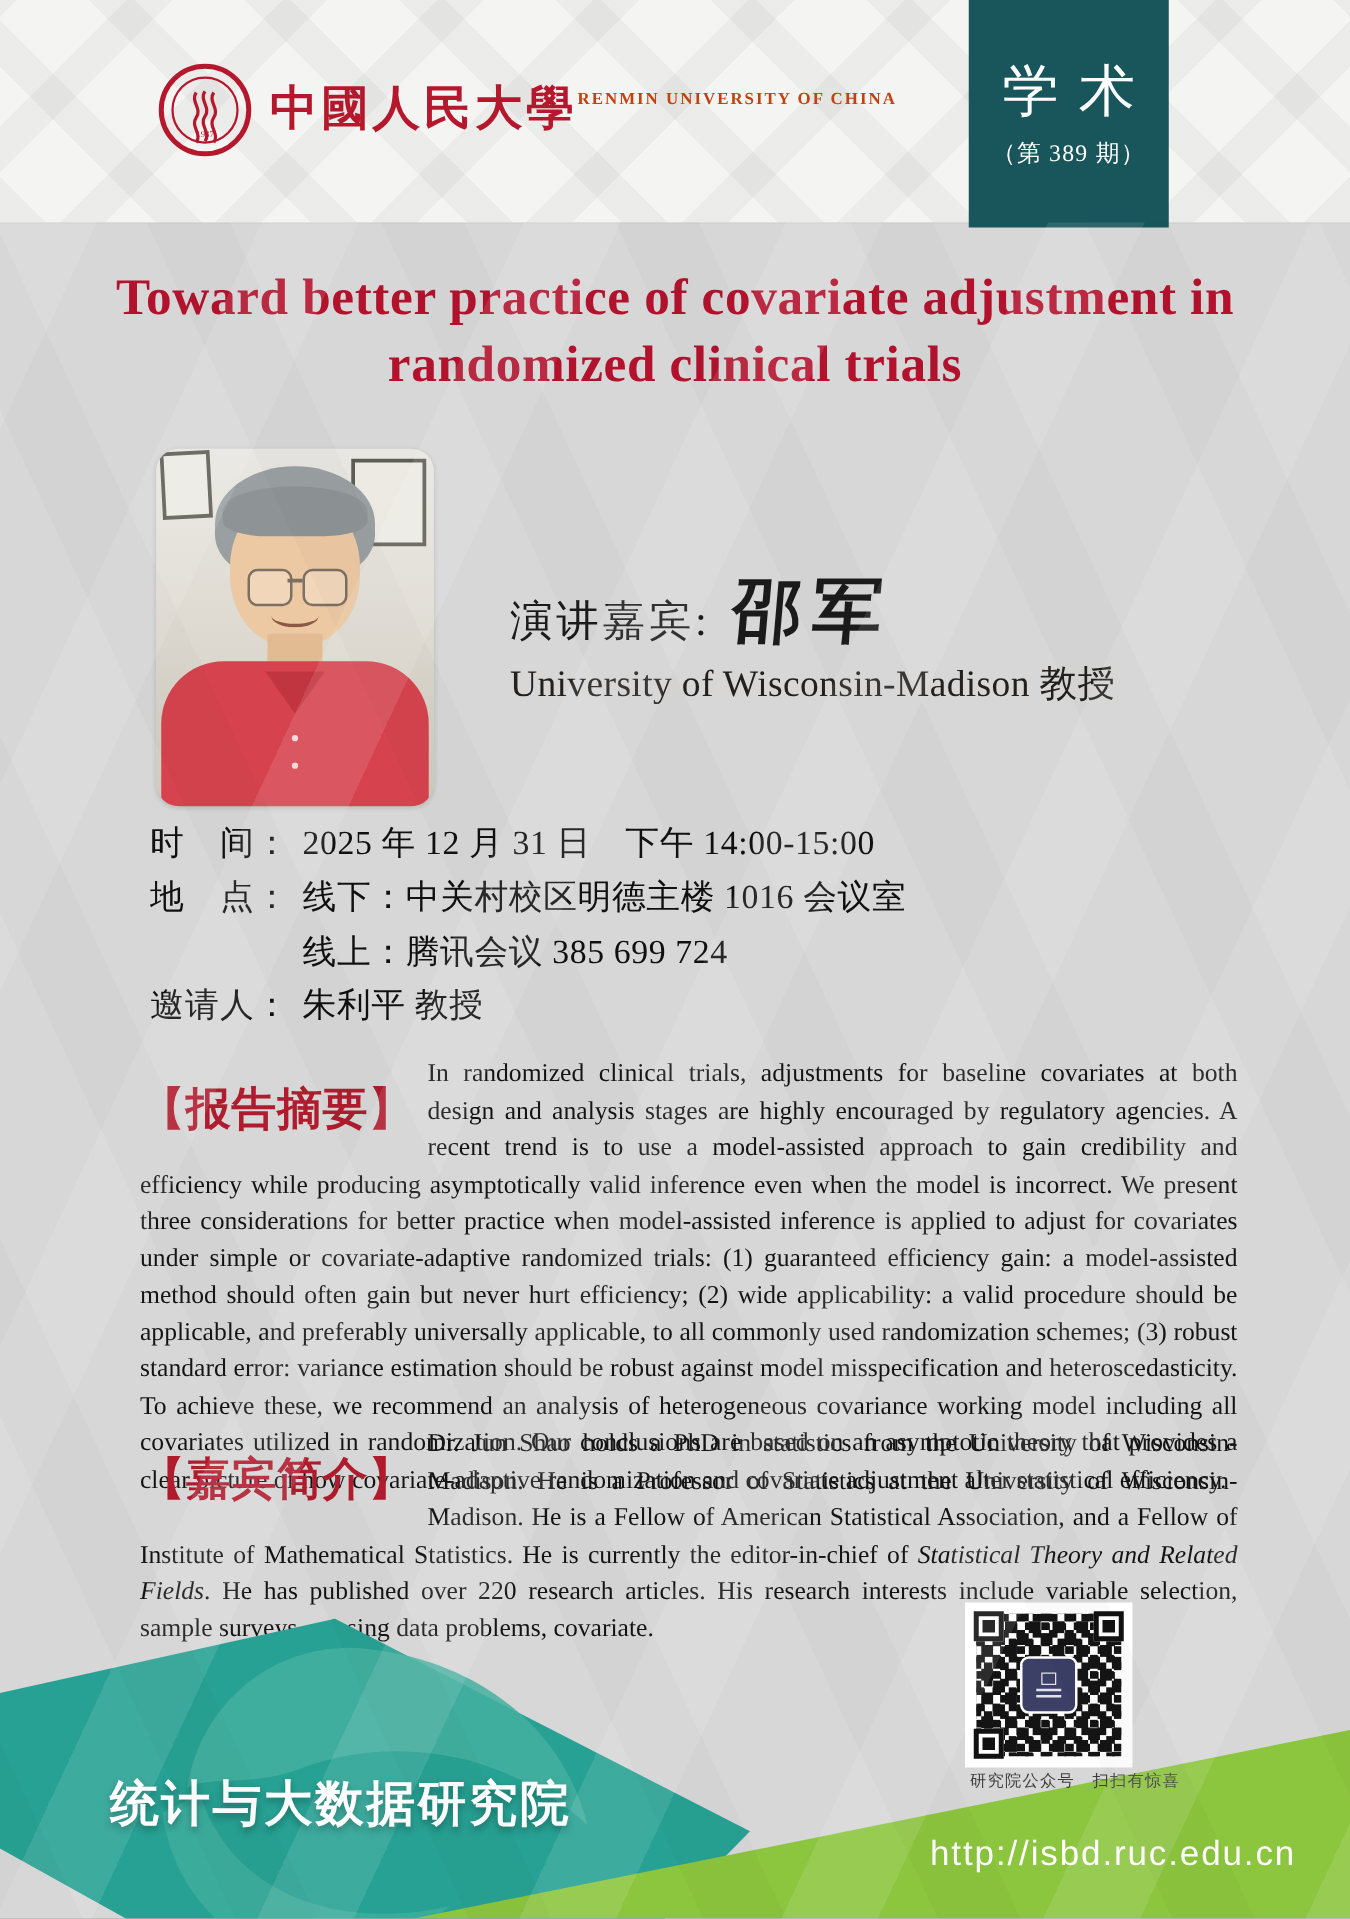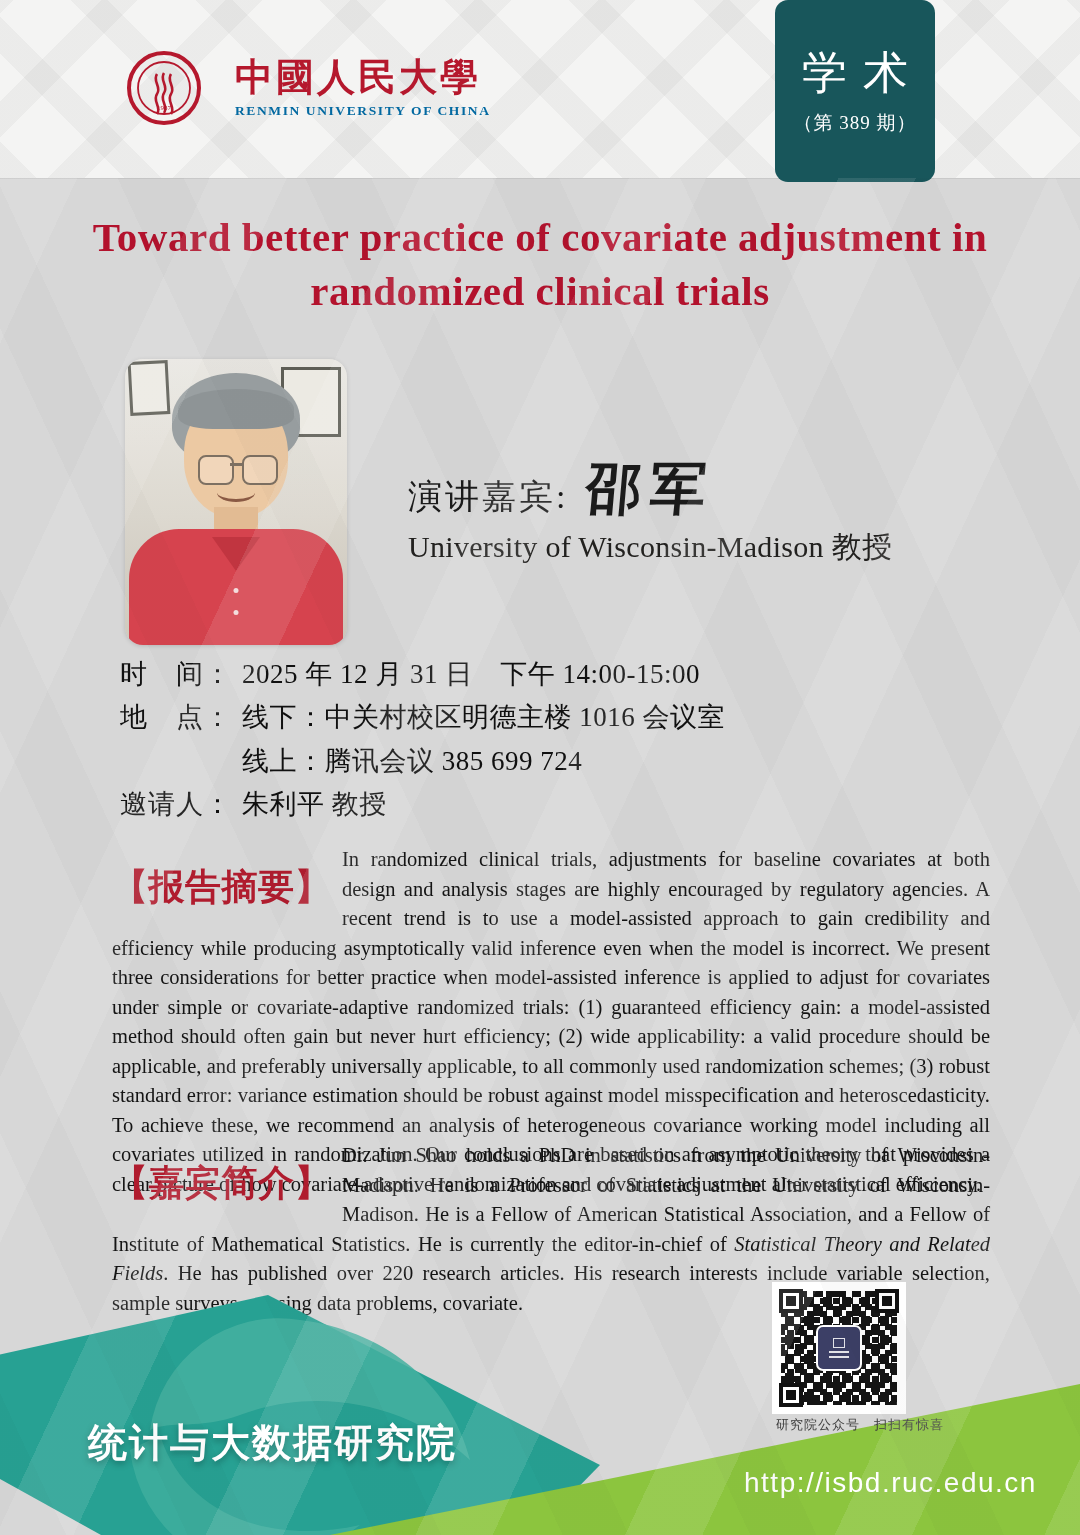--- a/index.html
+++ b/index.html
@@ -17,25 +17,25 @@
 
   
   .header{position:absolute;left:0;top:0;right:0;height:178px;background:#f4f4f3;border-bottom:1px solid #c9c9c9;}
   .header::before{content:"";position:absolute;inset:0;
     background-image:
       repeating-linear-gradient(45deg, rgba(0,0,0,0.035) 0 26px, transparent 26px 88px),
       repeating-linear-gradient(-45deg, rgba(0,0,0,0.035) 0 26px, transparent 26px 88px);
   }
   .brand{position:absolute;left:126px;top:50px;display:flex;align-items:center;gap:14px;}
   .seal{flex:0 0 auto;}
-  .brand-text{display:flex;flex-direction:column;margin-left:19px;}
+  .brand-text{display:flex;}
   .uni-cn{font-size:38px;font-weight:bold;color:#b5182d;letter-spacing:3px;line-height:1.1;}
-  .uni-en{font-size:13.5px;font-weight:bold;color:#0369a1;letter-spacing:1.6px;margin-top:4px;font-family:"Liberation Serif",serif;}
+  .uni-en{font-size:13.5px;font-weight:bold;color:#c2410c;letter-spacing:1.6px;margin-top:4px;font-family:"Liberation Serif",serif;}
   .series-box{position:absolute;left:775px;top:0;width:160px;height:182px;background:#18565b;color:#fff;
-    display:flex;flex-direction:column;align-items:center;justify-content:center;border-radius:13px;}
+    display:flex;flex-direction:column;align-items:center;justify-content:center;}
   .series-cn{font-size:45px;line-height:1.22;letter-spacing:16px;text-indent:16px;font-weight:500;}
   .series-issue{font-size:19px;margin-top:10px;letter-spacing:1px;}
 
   
   .title{position:absolute;left:0;top:210px;right:0;text-align:center;color:#b3122d;
     font-weight:bold;font-size:41px;line-height:1.32;letter-spacing:.5px;}
 
   
   .photo{position:absolute;left:125px;top:359px;width:222px;height:286px;border-radius:18px;overflow:hidden;
     background:linear-gradient(180deg,#e9e7e2 0%,#ddd9d0 55%,#cfc9bd 100%);box-shadow:0 1px 4px rgba(0,0,0,.15);}

